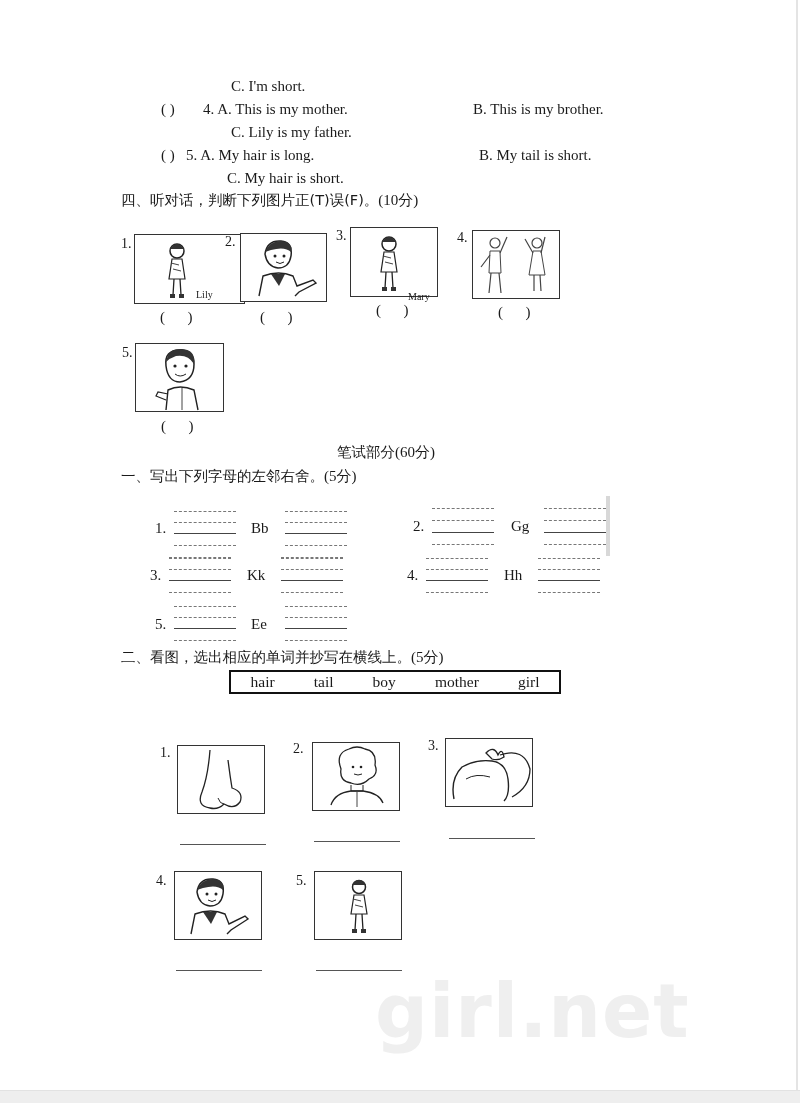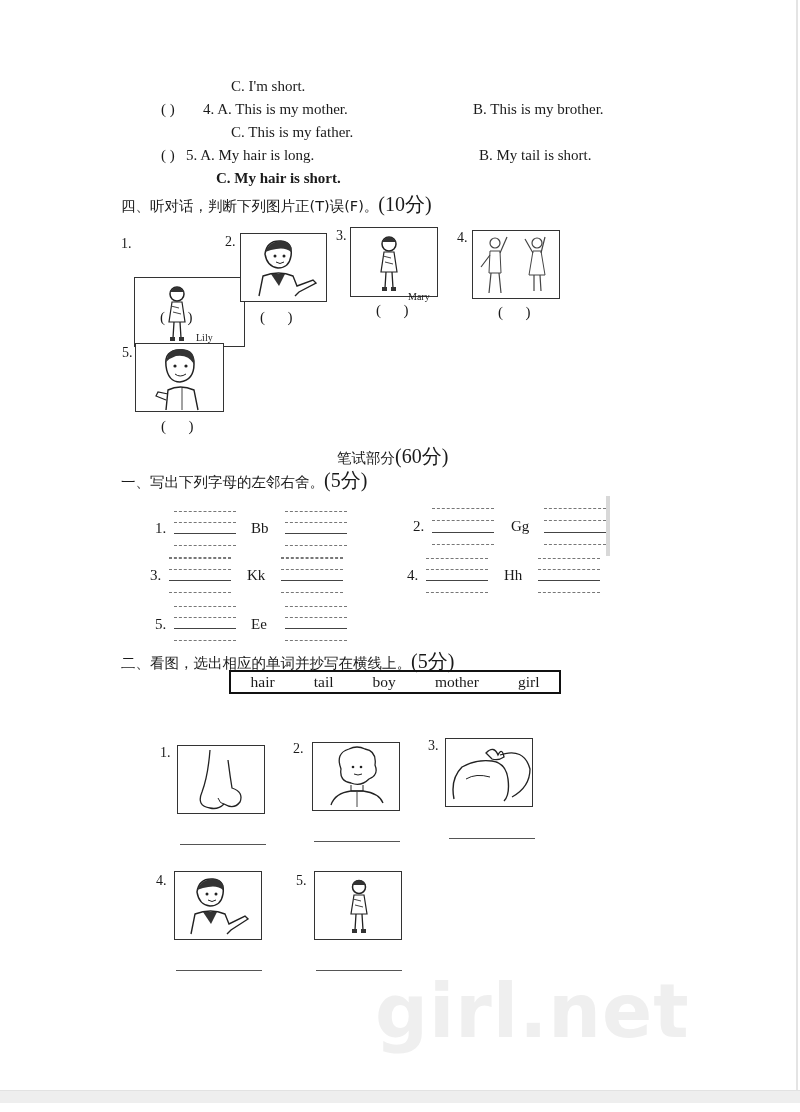--- a/index.html
+++ b/index.html
@@ -5,21 +5,21 @@
   html, body { margin: 0; padding: 0; }
   body {
     width: 800px; height: 1112px; position: relative; overflow: hidden;
     background: #ffffff;
     font-family: "Liberation Serif", "DejaVu Serif", serif;
     color: #1a1a1a;
   }
   .abs { position: absolute; }
   .line { font-size: 15px; white-space: nowrap; line-height: 18px; }
   .cn { font-family: "DejaVu Sans", sans-serif; font-size: 14.5px; white-space: nowrap; }
-  .cn .pts { font-family: "Liberation Serif", serif; font-size: 20px; }
+  .cn .pts { font-family: "Liberation Serif", serif; font-size: 15px; }
   .bold { font-weight: normal; }
   .pic {
     position: absolute; border: 1.5px solid #333; background: #fff; box-sizing: border-box;
   }
   .num { position: absolute; font-size: 14px; }
   .paren { position: absolute; font-size: 15px; white-space: pre; }
   .caption { position: absolute; font-size: 10px; }
   .dash { position: absolute; height: 0; border-top: 1.5px dashed #777; width: 62px; }
   .solid { position: absolute; height: 0; border-top: 1.5px solid #444; width: 62px; }
   .letter { position: absolute; font-size: 15px; }
@@ -41,33 +41,33 @@
   svg { position: absolute; left: 0; top: 0; }
 </style>
 </head>
 <body>
 
 <div class="abs line" style="left:231px; top:77px;">C. I'm short.</div>
 
 <div class="abs line" style="left:161px; top:100px;">(        )</div>
 <div class="abs line" style="left:203px; top:100px;">4. A. This is my mother.</div>
 <div class="abs line" style="left:473px; top:100px;">B. This is my brother.</div>
-<div class="abs line" style="left:231px; top:123px;">C. This is my father.</div>
+<div class="abs line" style="left:231px; top:123px;">C. Lily is my father.</div>
 
 <div class="abs line" style="left:161px; top:146px;">(        )</div>
 <div class="abs line" style="left:186px; top:146px;">5. A. My hair is long.</div>
 <div class="abs line" style="left:479px; top:146px;">B. My tail is short.</div>
-<div class="abs line" style="left:216px; top:169px;font-weight:bold;">C. My hair is short.</div>
+<div class="abs line" style="left:227px; top:169px;">C. My hair is short.</div>
 
 <div class="abs cn" style="left:121px; top:191px;">
   <span>四、听对话，判断下列图片正(T)误(F)。</span><span class="pts">(10分)</span>
 </div>
 
 <div class="num" style="left:121px; top:236px;">1.</div>
-<div class="pic" style="left:134px; top:234px; width:111px; height:70px;margin-top:43px;">
+<div class="pic" style="left:134px; top:234px; width:111px; height:70px;">
   <svg width="88" height="70">
     <circle cx="42" cy="16" r="7" fill="none" stroke="#222" stroke-width="1.5"></circle>
     <path d="M35 14 Q42 4 49 14" fill="#333"></path>
     <path d="M37 24 L34 44 L50 44 L47 24 Z" fill="none" stroke="#222" stroke-width="1.2"></path>
     <path d="M36 28 L44 30 M38 34 L46 36" stroke="#444"></path>
     <path d="M39 44 L38 60 M45 44 L46 60" stroke="#222" stroke-width="1.3"></path>
     <rect x="35" y="59" width="5" height="4" fill="#333"></rect>
       <rect x="44" y="59" width="5" height="4" fill="#333"></rect>
   </svg>
   <div class="caption" style="left:61px; top:54px;">Lily</div>

